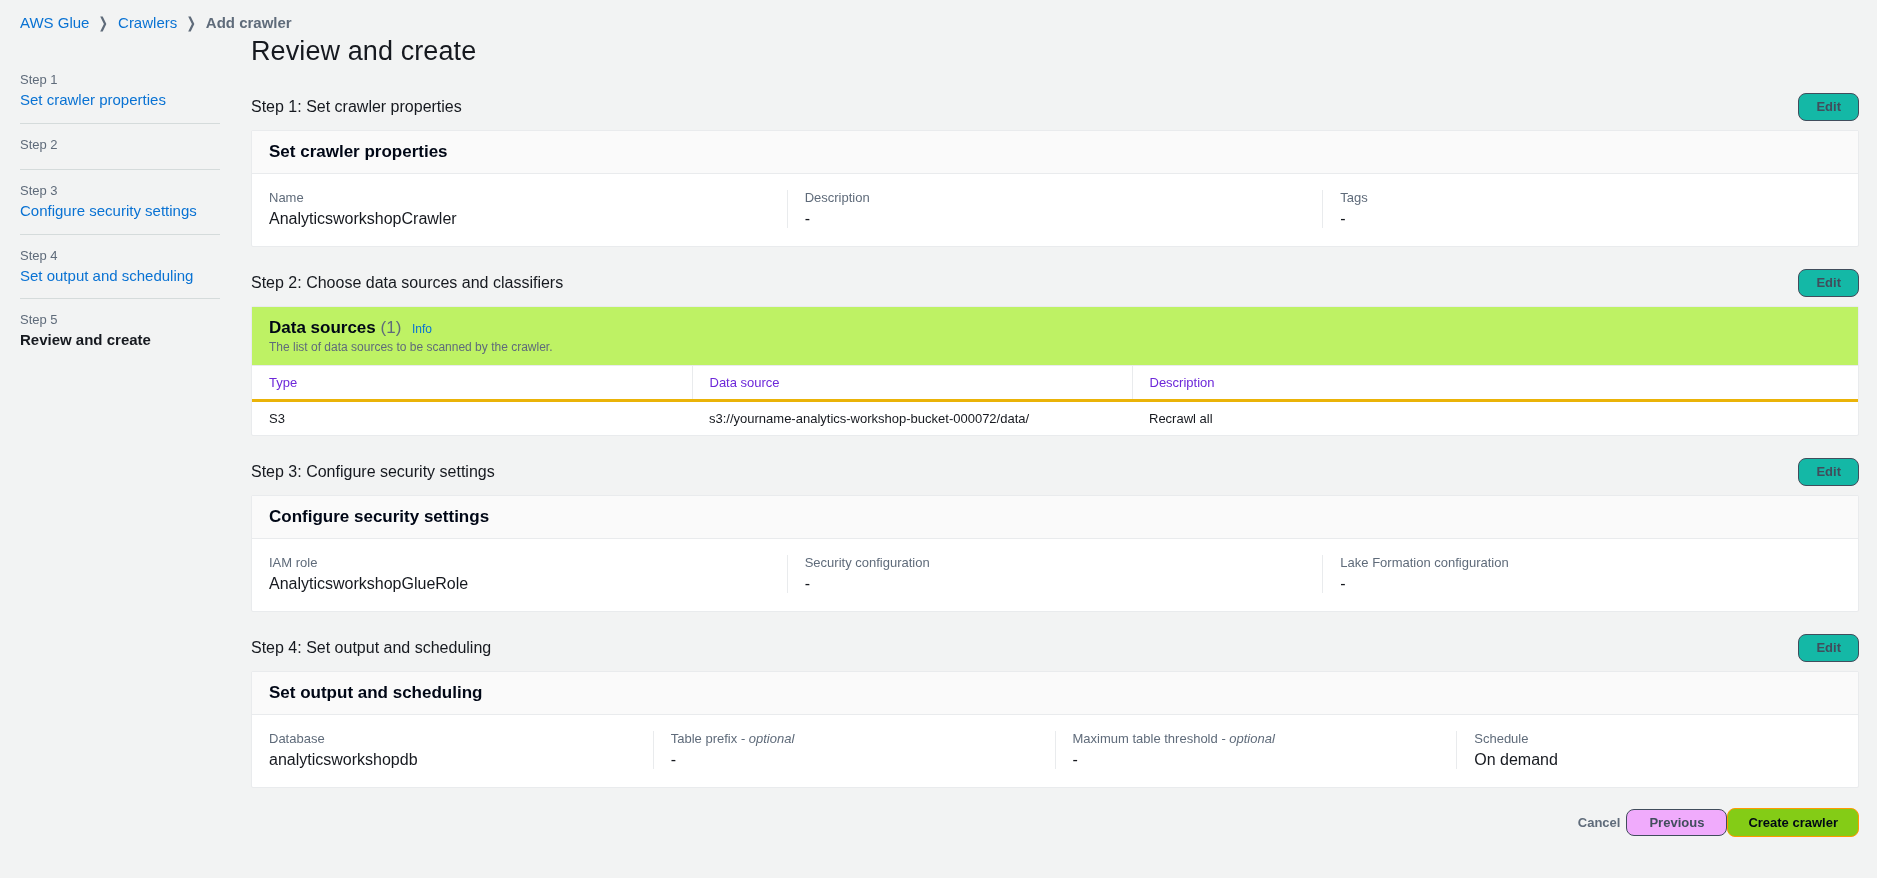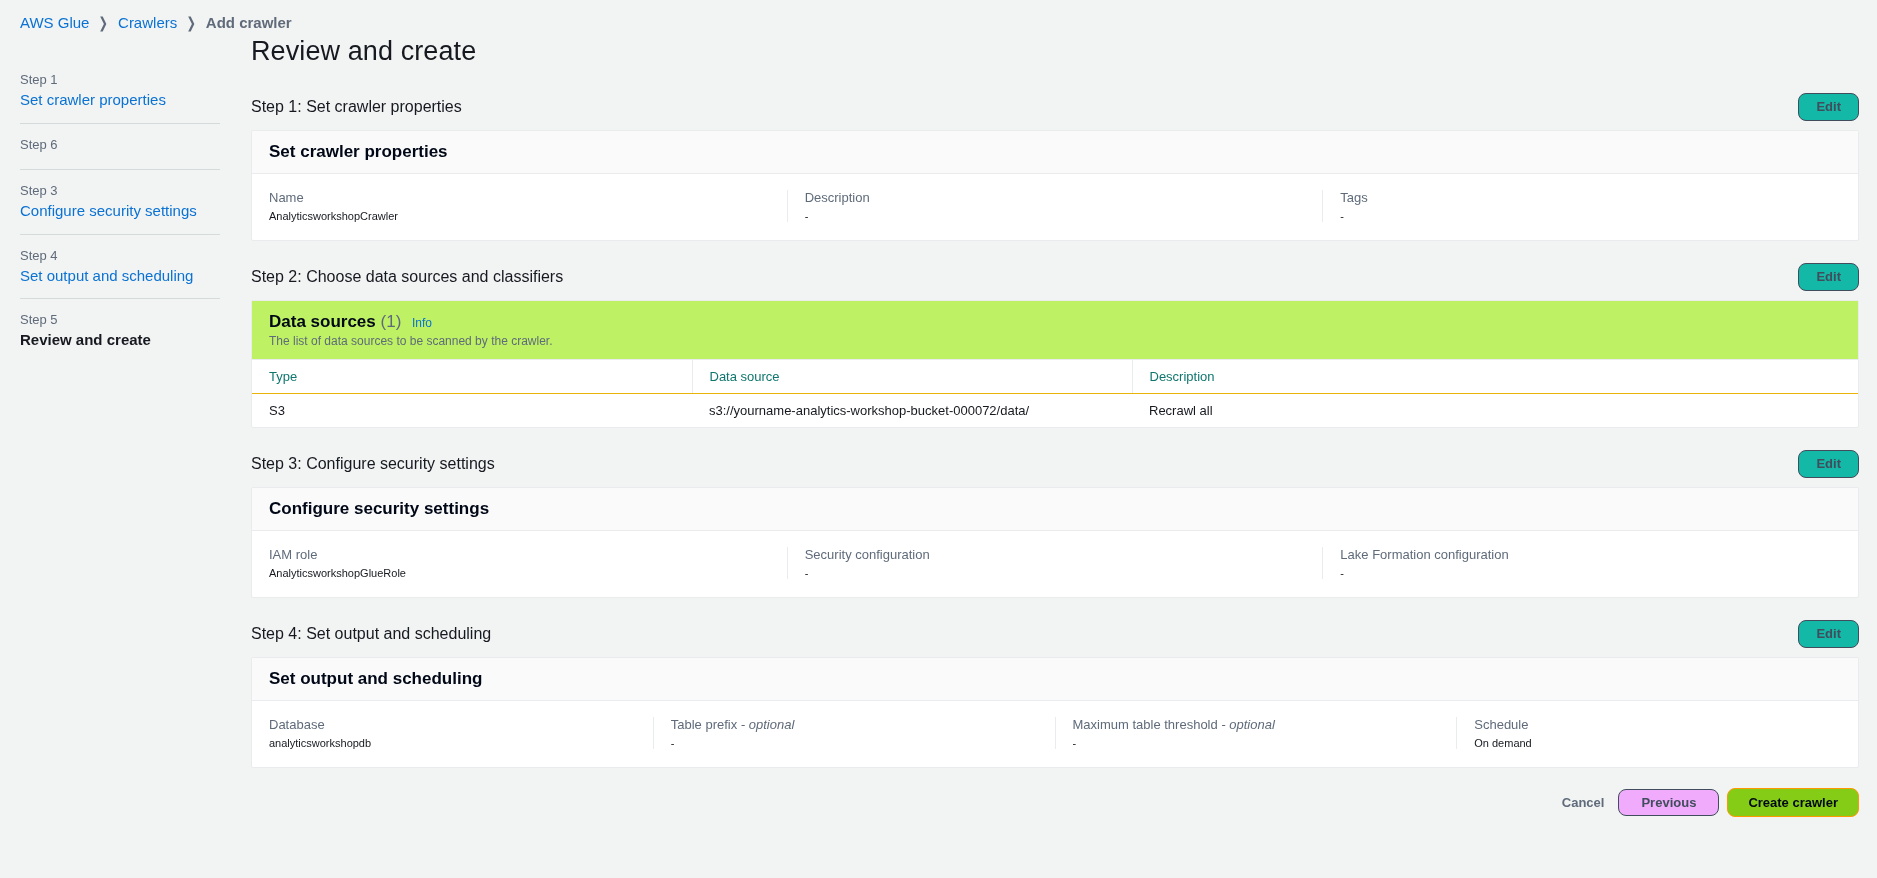--- a/index.html
+++ b/index.html
@@ -76,38 +76,38 @@
 
   
   .kv-grid { display: flex; padding: 16px 0 18px 0; }
   .kv-cell {
     flex: 1 1 0; padding: 0 17px;
     border-left: 1px solid #e9ebed;
   }
   .kv-cell:first-child { border-left: none; }
   .kv-label { font-size: 13px; color: #5f6b7a; margin-bottom: 5px; }
   .kv-label i { font-style: italic; }
-  .kv-value { font-size: 11px; color: #16191f; }
+  .kv-value { font-size: 16px; color: #16191f; }
 
   
   .tbl { width: 100%; border-collapse: collapse; }
   .tbl th {
-    text-align: left; font-size: 13px; font-weight: normal; color: #0f766e;
-    padding: 9px 17px; border-bottom: 1px solid #eab308;
+    text-align: left; font-size: 13px; font-weight: normal; color: #6d28d9;
+    padding: 9px 17px; border-bottom: 3px solid #eab308;
     border-left: 1px solid #e9ebed;
   }
   .tbl th:first-child { border-left: none; }
   .tbl td {
     font-size: 13px; color: #16191f; padding: 9px 17px;
   }
 
   
   .footer {
     display: flex; align-items: center; justify-content: flex-end;
-    gap: 8px; margin-top: 16px; padding-bottom: 20px;
+    gap: 0; margin-top: 16px; padding-bottom: 20px;
   }
   .btn-cancel {
     font-size: 13px; font-weight: bold; color: #5f6b7a;
     background: transparent; border: none; cursor: pointer; padding: 5px 6px;
   }
   .btn-prev {
     font-size: 13px; font-weight: bold; color: #414d5c;
     background: #f0abfc; border: 1px solid #414d5c; border-radius: 8px;
     padding: 5px 22px; cursor: pointer;
   }
@@ -129,21 +129,21 @@
     <span class="crumb-sep">❯</span>
     <span class="crumb-current">Add crawler</span>
   </nav>
 
   <aside class="stepnav">
     <div class="stepnav-item">
       <div class="step-num">Step 1</div>
       <div class="step-title">Set crawler properties</div>
     </div>
     <div class="stepnav-item">
-      <div class="step-num">Step 6</div>
+      <div class="step-num">Step 2</div>
     </div>
     <div class="stepnav-item">
       <div class="step-num">Step 3</div>
       <div class="step-title">Configure security settings</div>
     </div>
     <div class="stepnav-item">
       <div class="step-num">Step 4</div>
       <div class="step-title">Set output and scheduling</div>
     </div>
     <div class="stepnav-item active">

